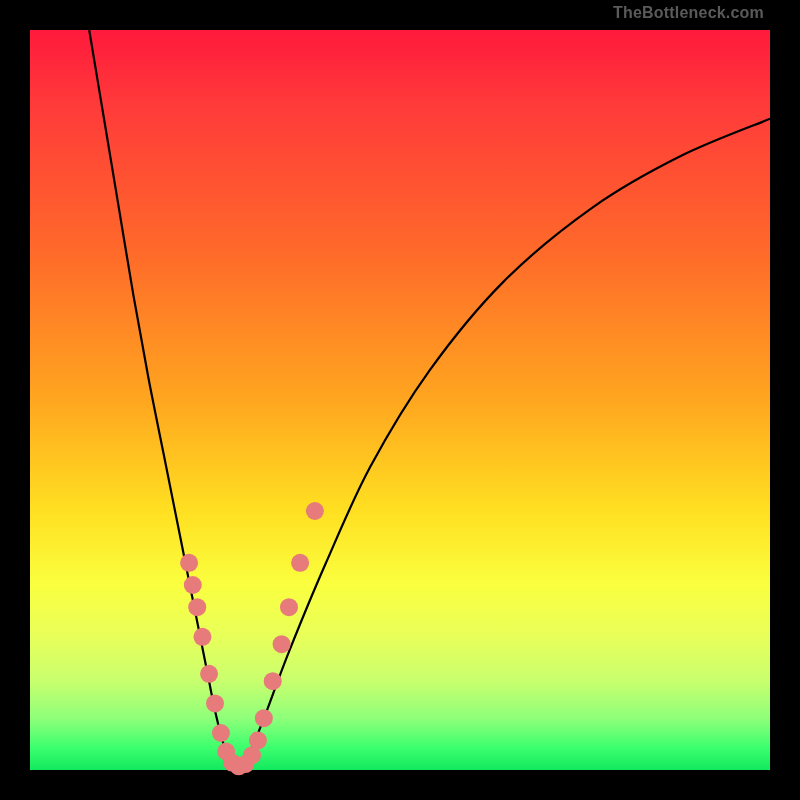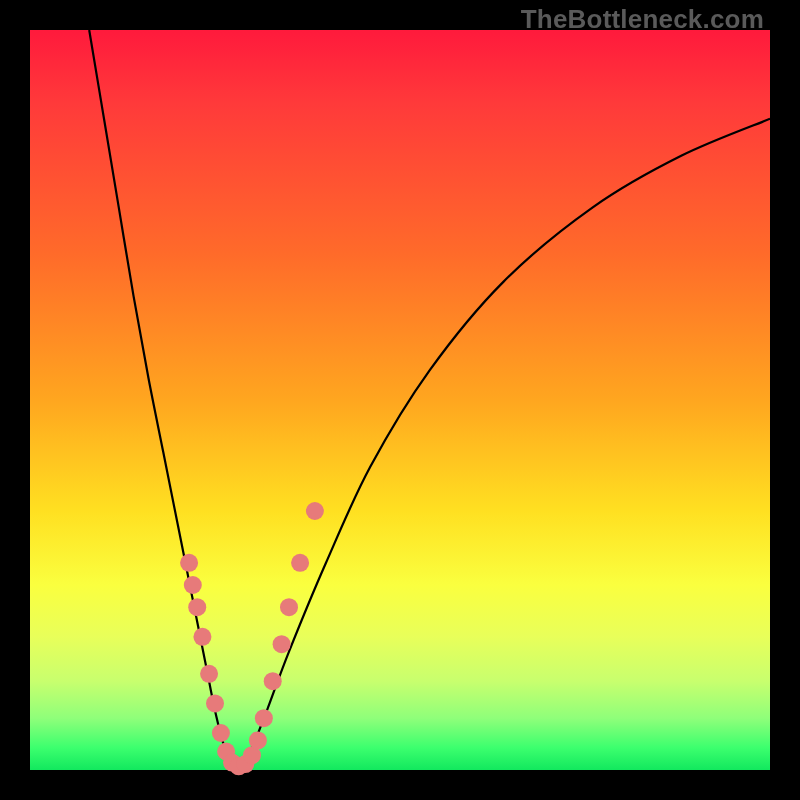--- a/index.html
+++ b/index.html
@@ -35,21 +35,21 @@
       #c8ff6e 88%,
       #8fff7a 93%,
       #3cff6e 97%,
       #12e85e 100%
     );
   }
   .watermark {
     position: absolute;
     top: 4px;
     right: 36px;
-    font-size: 26px;
+    font-size: 16px;
     font-weight: 600;
     color: #5a5a5a;
     letter-spacing: 0.2px;
     user-select: none;
   }
   svg.curves {
     position: absolute;
     left: 0;
     top: 0;
     width: 740px;

